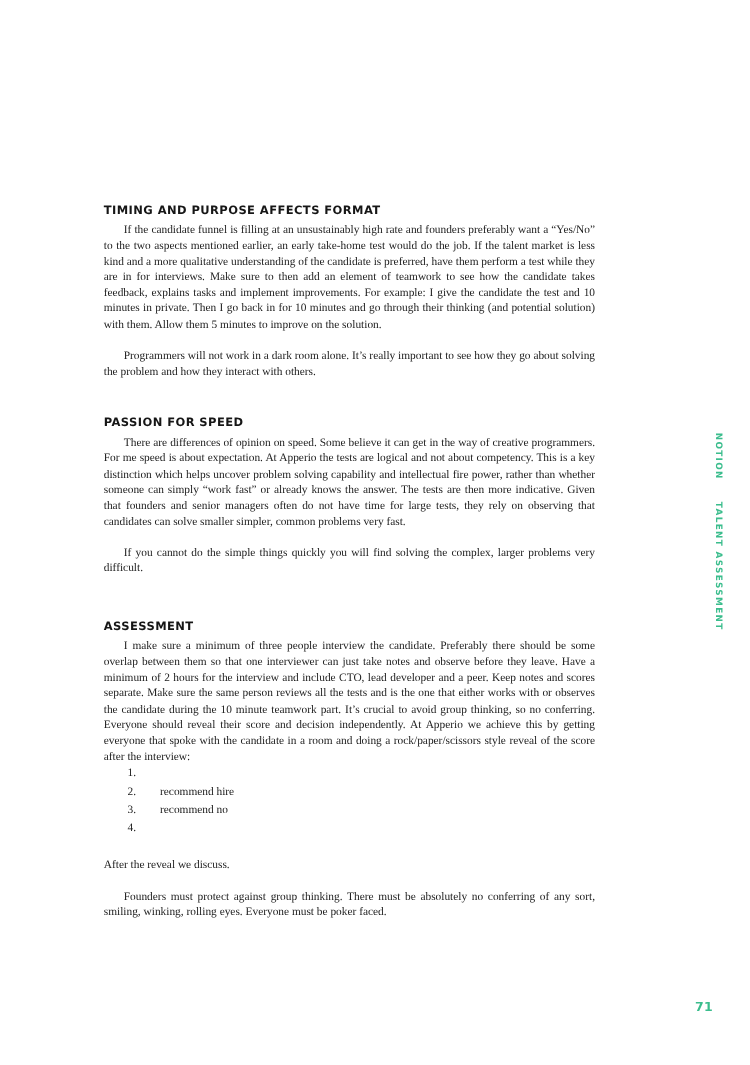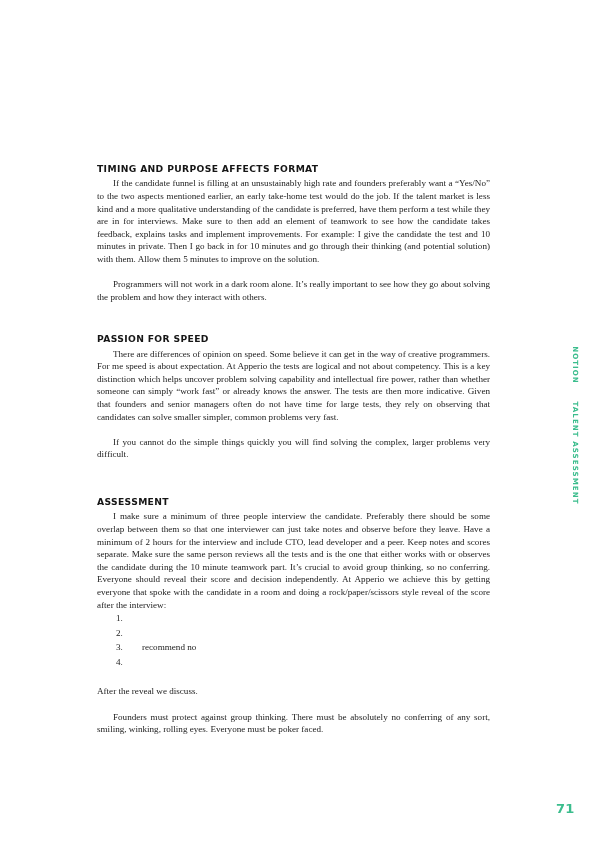--- a/index.html
+++ b/index.html
@@ -17,21 +17,21 @@
   }
 
   .page {
     position: absolute;
     inset: 0;
     background: #ffffff;
   }
 
   .content {
     position: absolute;
-    left: 97px;
+    left: 83px;
     top: 163px;
     width: 393px;
   }
 
   h2.section-heading {
     font-family: "DejaVu Sans", sans-serif;
     font-size: 9.2px;
     font-weight: bold;
     letter-spacing: 0.35px;
     color: #161616;
@@ -112,21 +112,21 @@
     top: 453px;
     transform: translate(-50%, -50%) rotate(90deg);
   }
 
   .page-number {
     position: absolute;
     left: 556px;
     top: 801px;
     font-family: "DejaVu Sans", sans-serif;
     font-weight: bold;
-    font-size: 13px;
+    font-size: 10px;
     color: #3bbd8d;
     letter-spacing: 0.3px;
   }
 </style>
 </head>
 <body>
 
 <div class="page">
 
   <div class="content">
@@ -141,20 +141,21 @@
 
     <h2 class="section-heading" style="margin-top:35px;">ASSESSMENT</h2>
     <p class="body-par tight">I make sure a minimum of three people interview the candidate. Preferably there should be some overlap between them so that one interviewer can just take notes and observe before they leave. Have a minimum of 2 hours for the interview and include CTO, lead developer and a peer. Keep notes and scores separate. Make sure the same person reviews all the tests and is the one that either works with or observes the candidate during the 10 minute teamwork part. It’s crucial to avoid group thinking, so no conferring. Everyone should reveal their score and decision independently. At Apperio we achieve this by getting everyone that spoke with the candidate in a room and doing a rock/paper/scissors style reveal of the score after the interview:</p>
 
     <ol class="rank-list">
       <li>
         <span class="num">1.</span>
       </li>
       <li>
         <span class="num">2.</span>
+        <span class="txt">recommend hire</span>
       </li>
       <li>
         <span class="num">3.</span>
         <span class="txt">recommend no</span>
       </li>
       <li>
         <span class="num">4.</span>
       </li>
     </ol>
 

